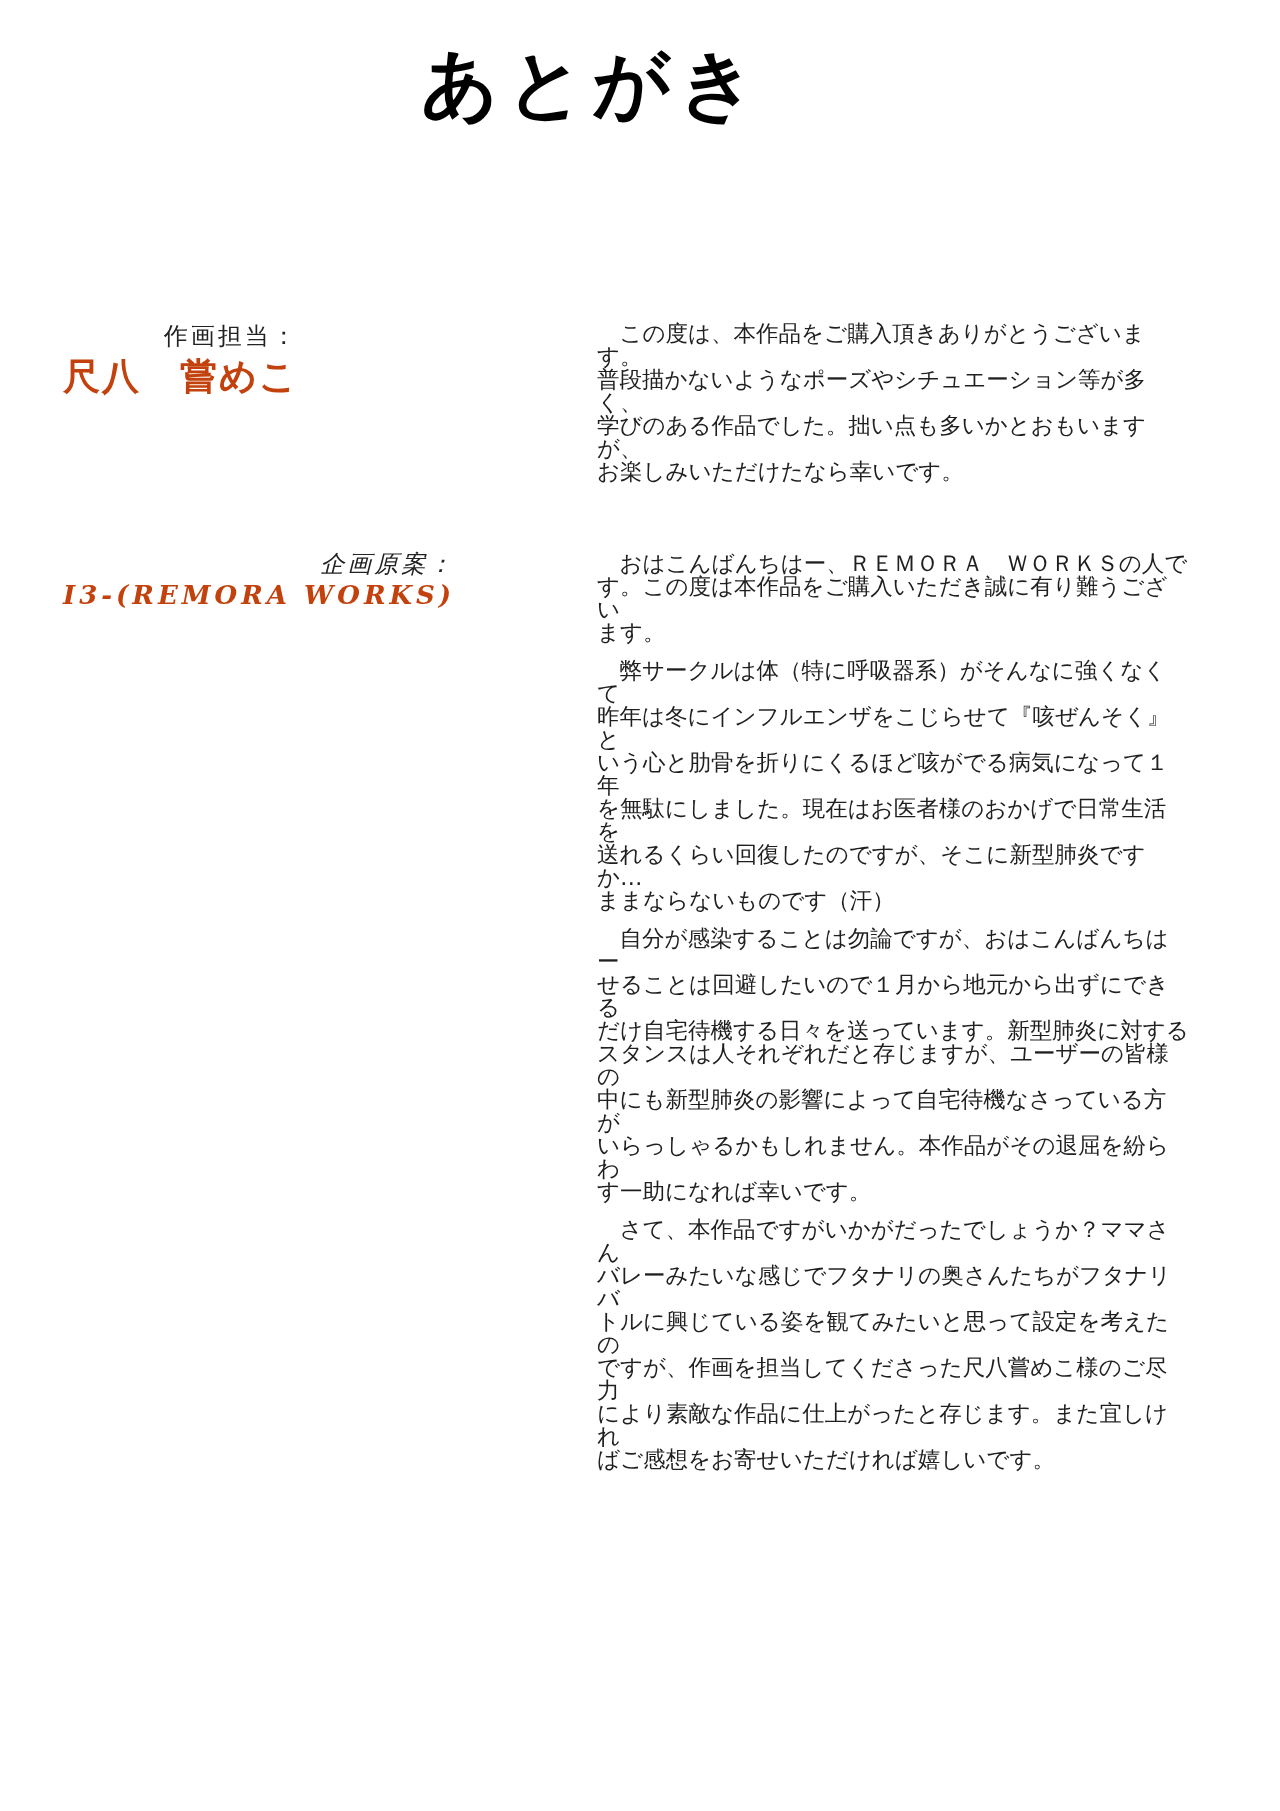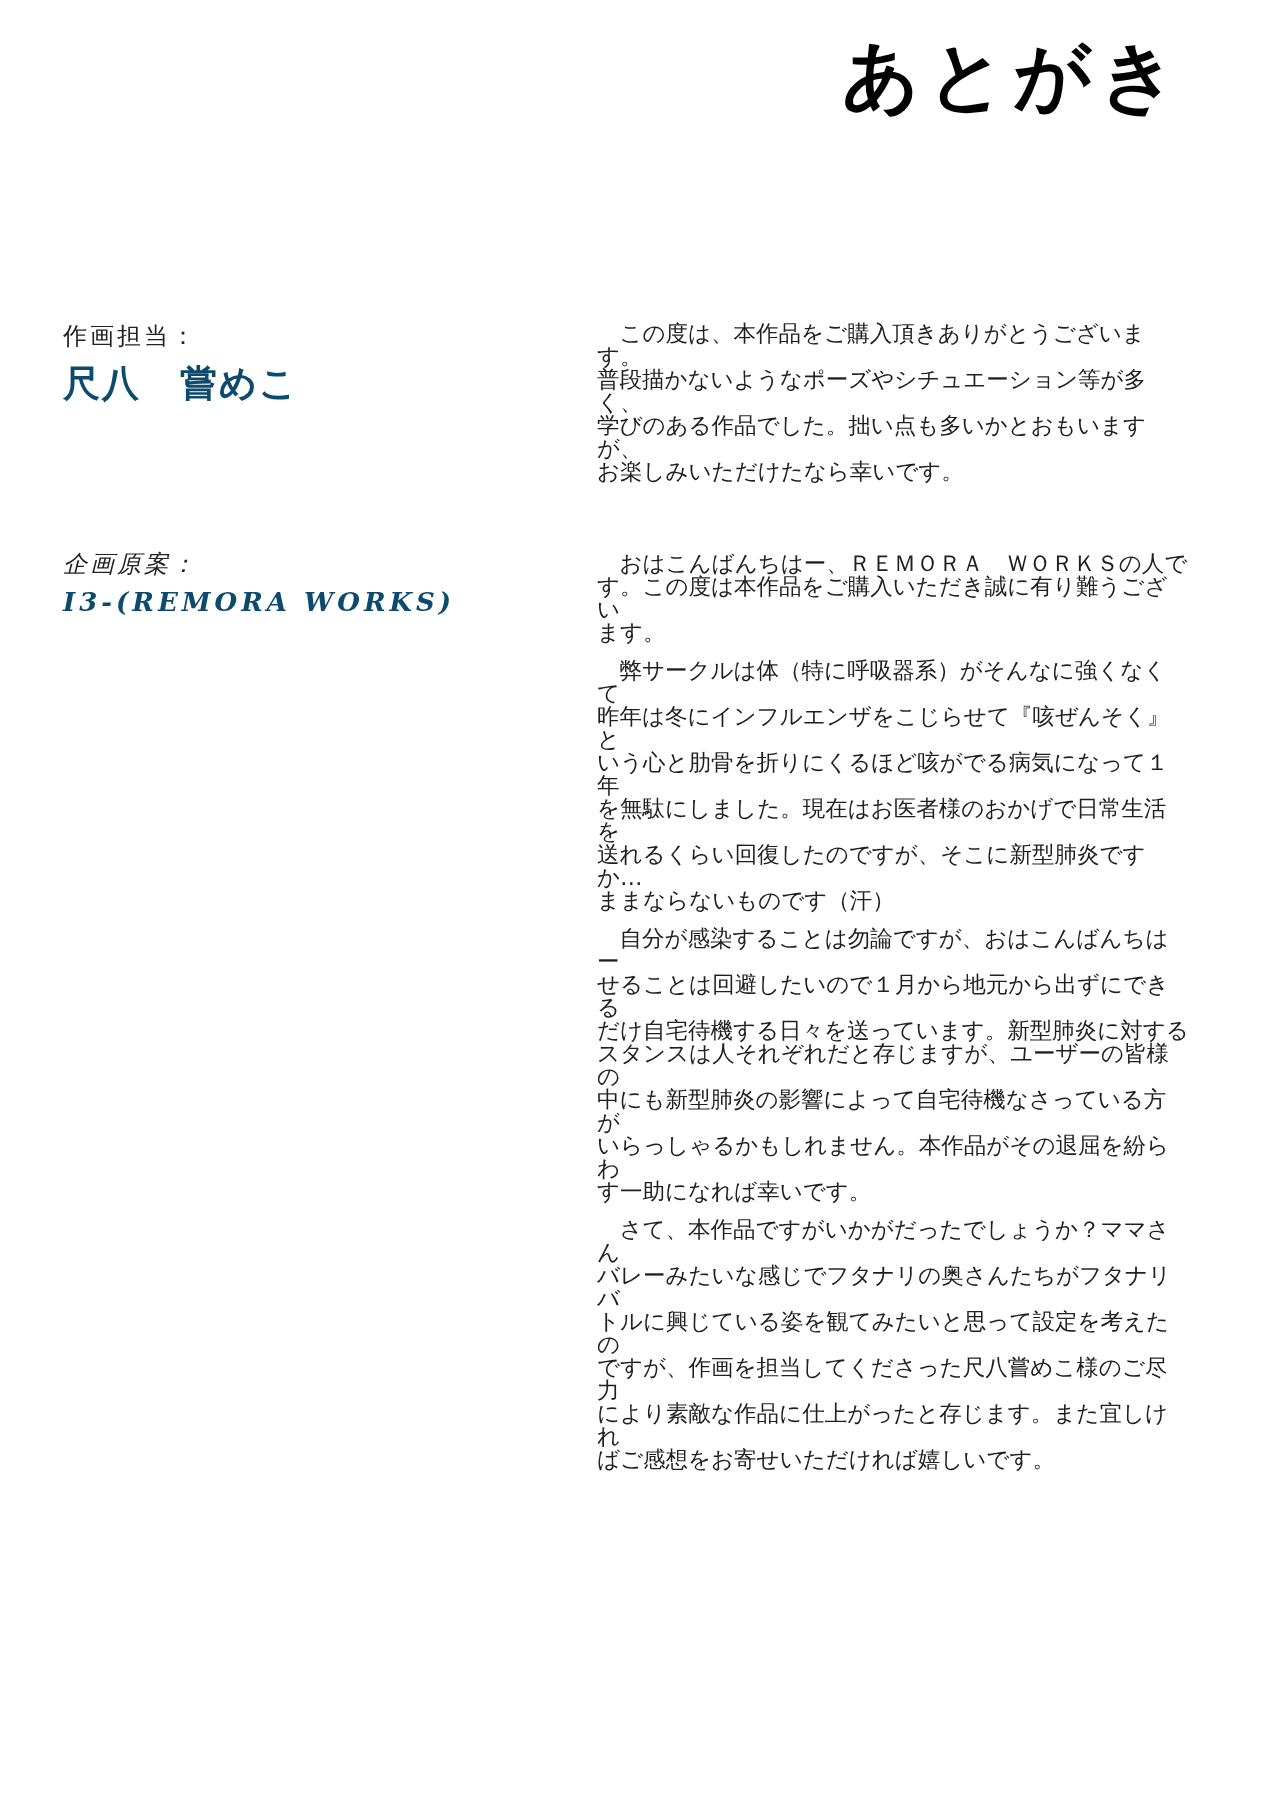--- a/index.html
+++ b/index.html
@@ -10,43 +10,43 @@
     background: #ffffff;
     color: #1f1f1f;
     font-family: "DejaVu Sans", "Liberation Sans", sans-serif;
     overflow: hidden;
   }
   .title {
     position: absolute;
     top: 26px;
     left: 0;
     right: 95px;
-    margin: 0;
-    text-align: right;
+    margin: 8px;
+    text-align: center;
     font-family: Liberation Serif, serif;
     font-weight: 700;
     font-size: 76px;
     letter-spacing: 8px;
     color: #000000;
   }
   .credit { position: absolute; left: 63px; }
   .credit--art  { top: 320px; }
   .credit--plan { top: 548px; font-style: italic; }
   .credit__label {
     font-size: 24px;
     letter-spacing: 3px;
     color: #222222;
+    text-align: right;
   }
   .credit__name {
-    margin-top: 7px;
     font-family: "DejaVu Serif", "Liberation Serif", serif;
     font-weight: 700;
     font-size: 37px;
     letter-spacing: 2px;
-    color: #0c4a6e;
+    color: #c2410c;
   }
   .credit__name--latin {
     font-size: 26px;
     letter-spacing: 4px;
   }
   .afterword {
     position: absolute;
     left: 597px;
     top: 322px;
     width: 592px;

